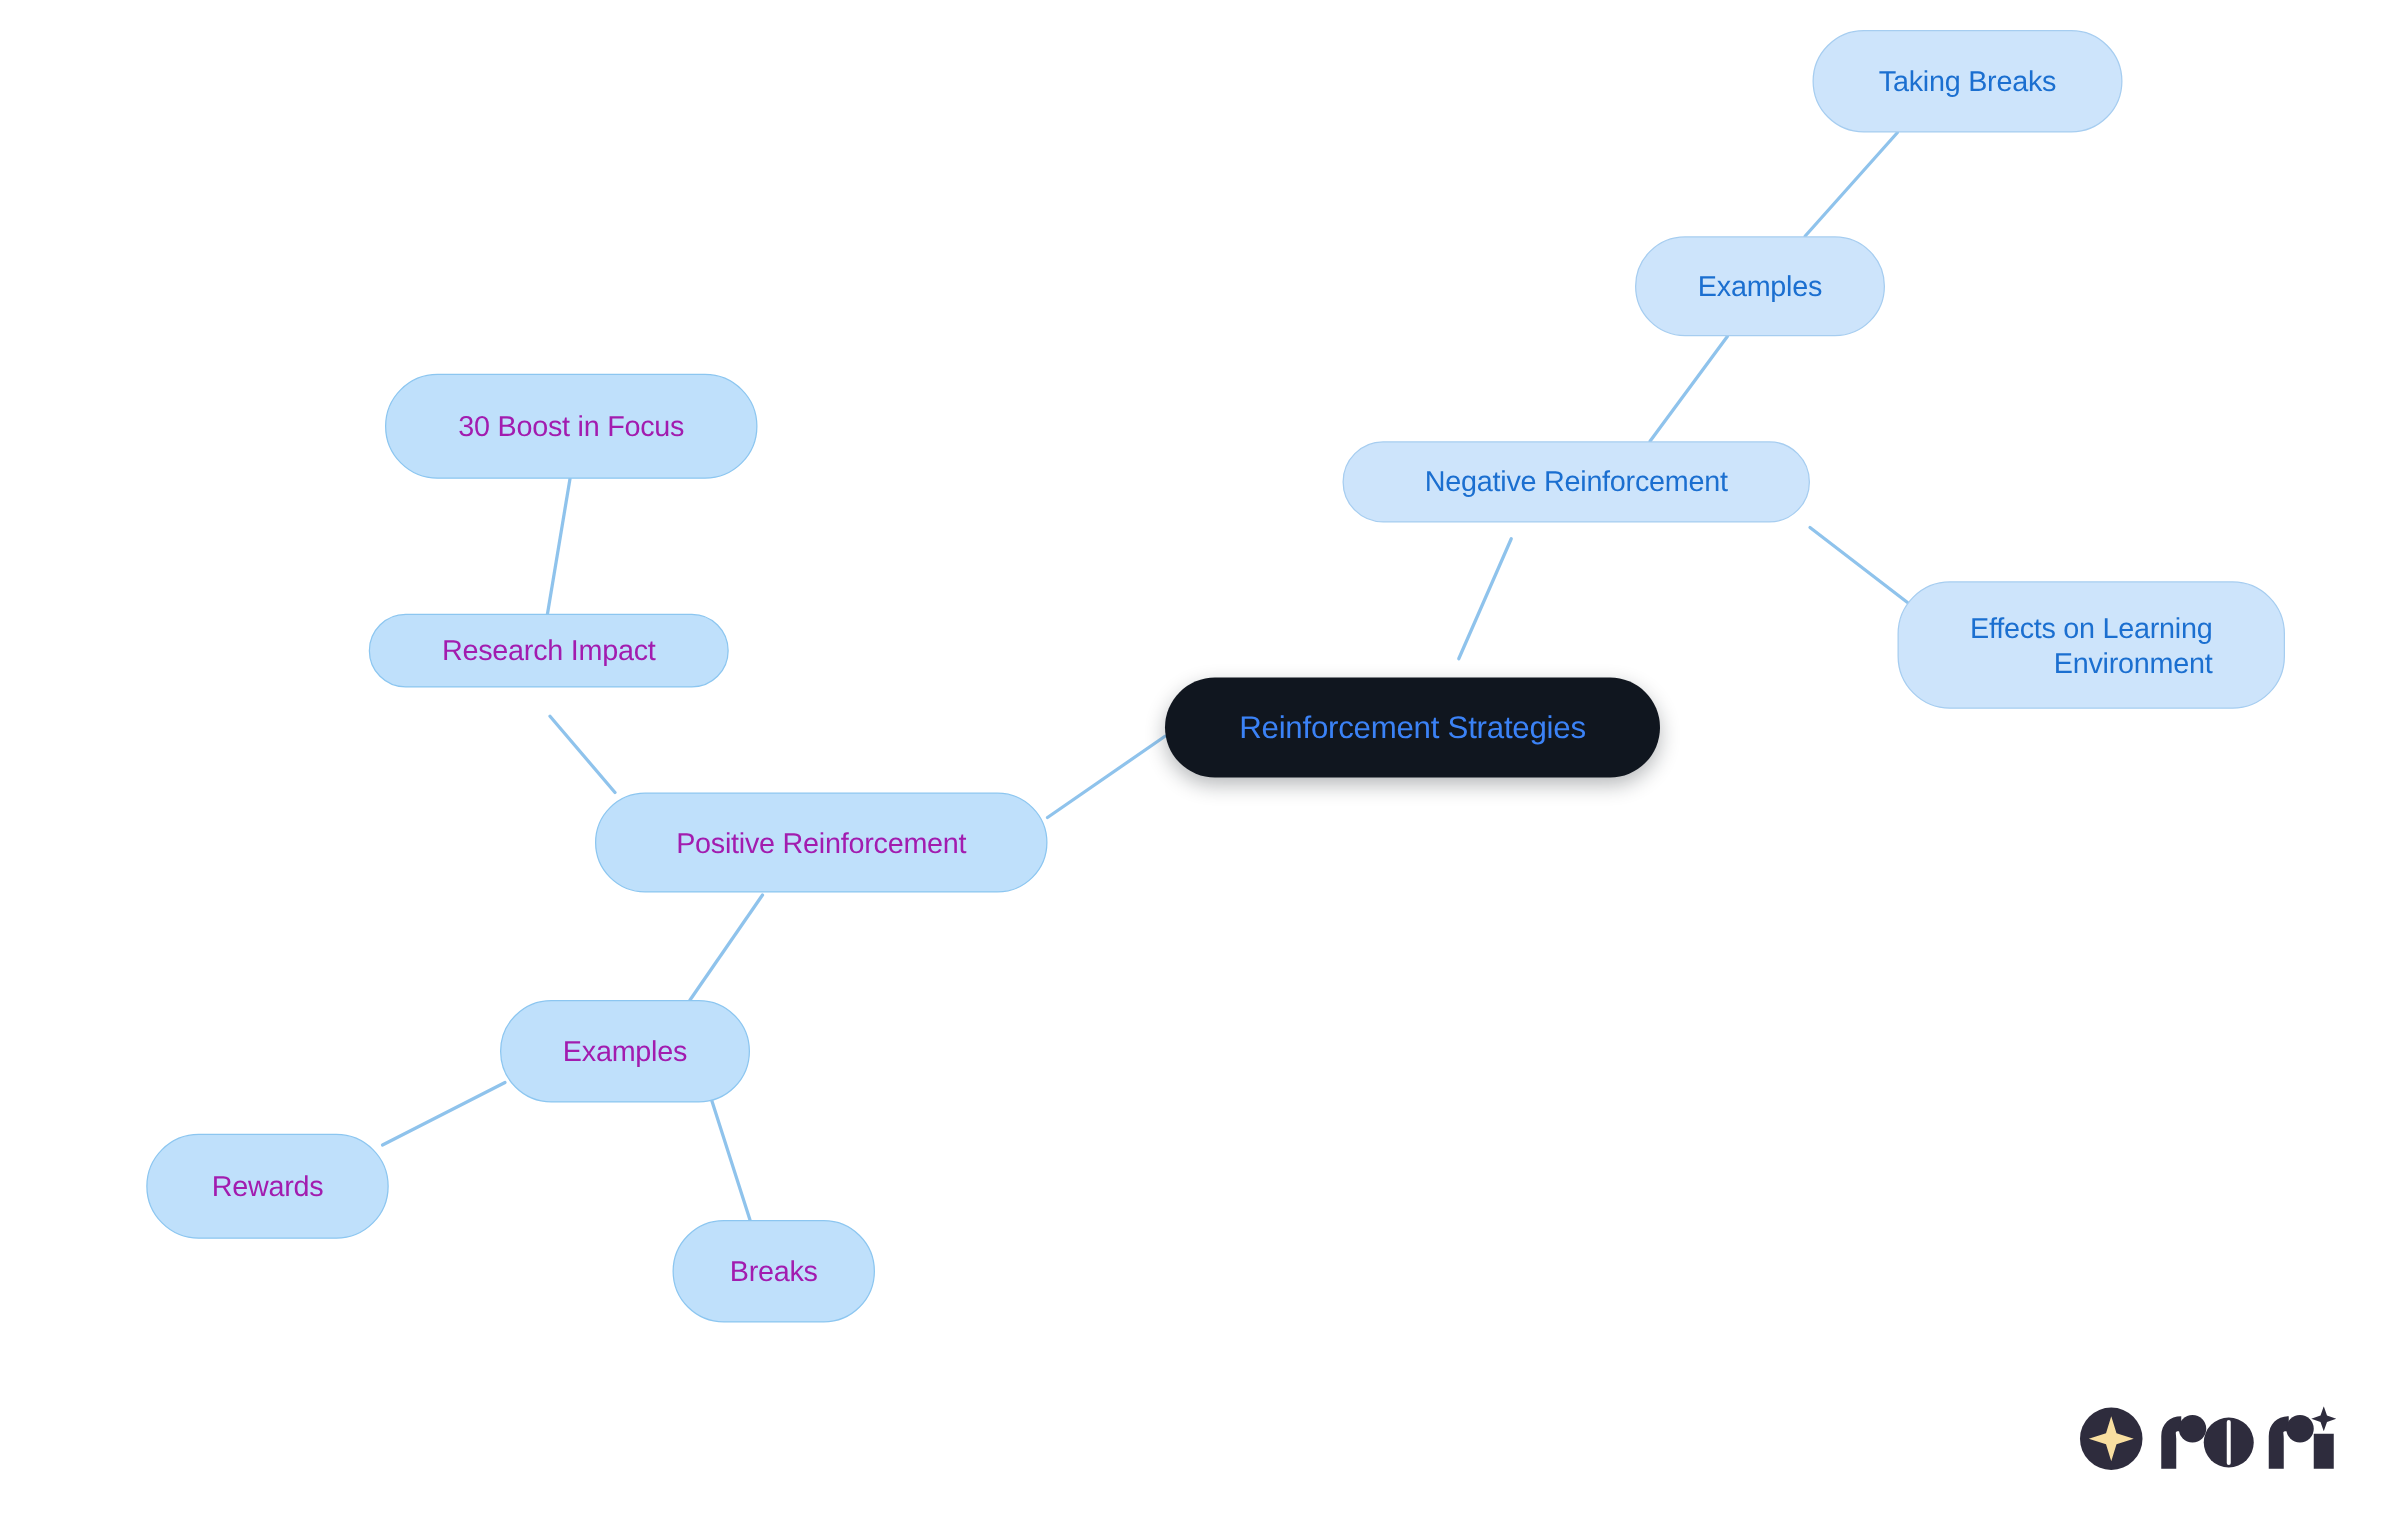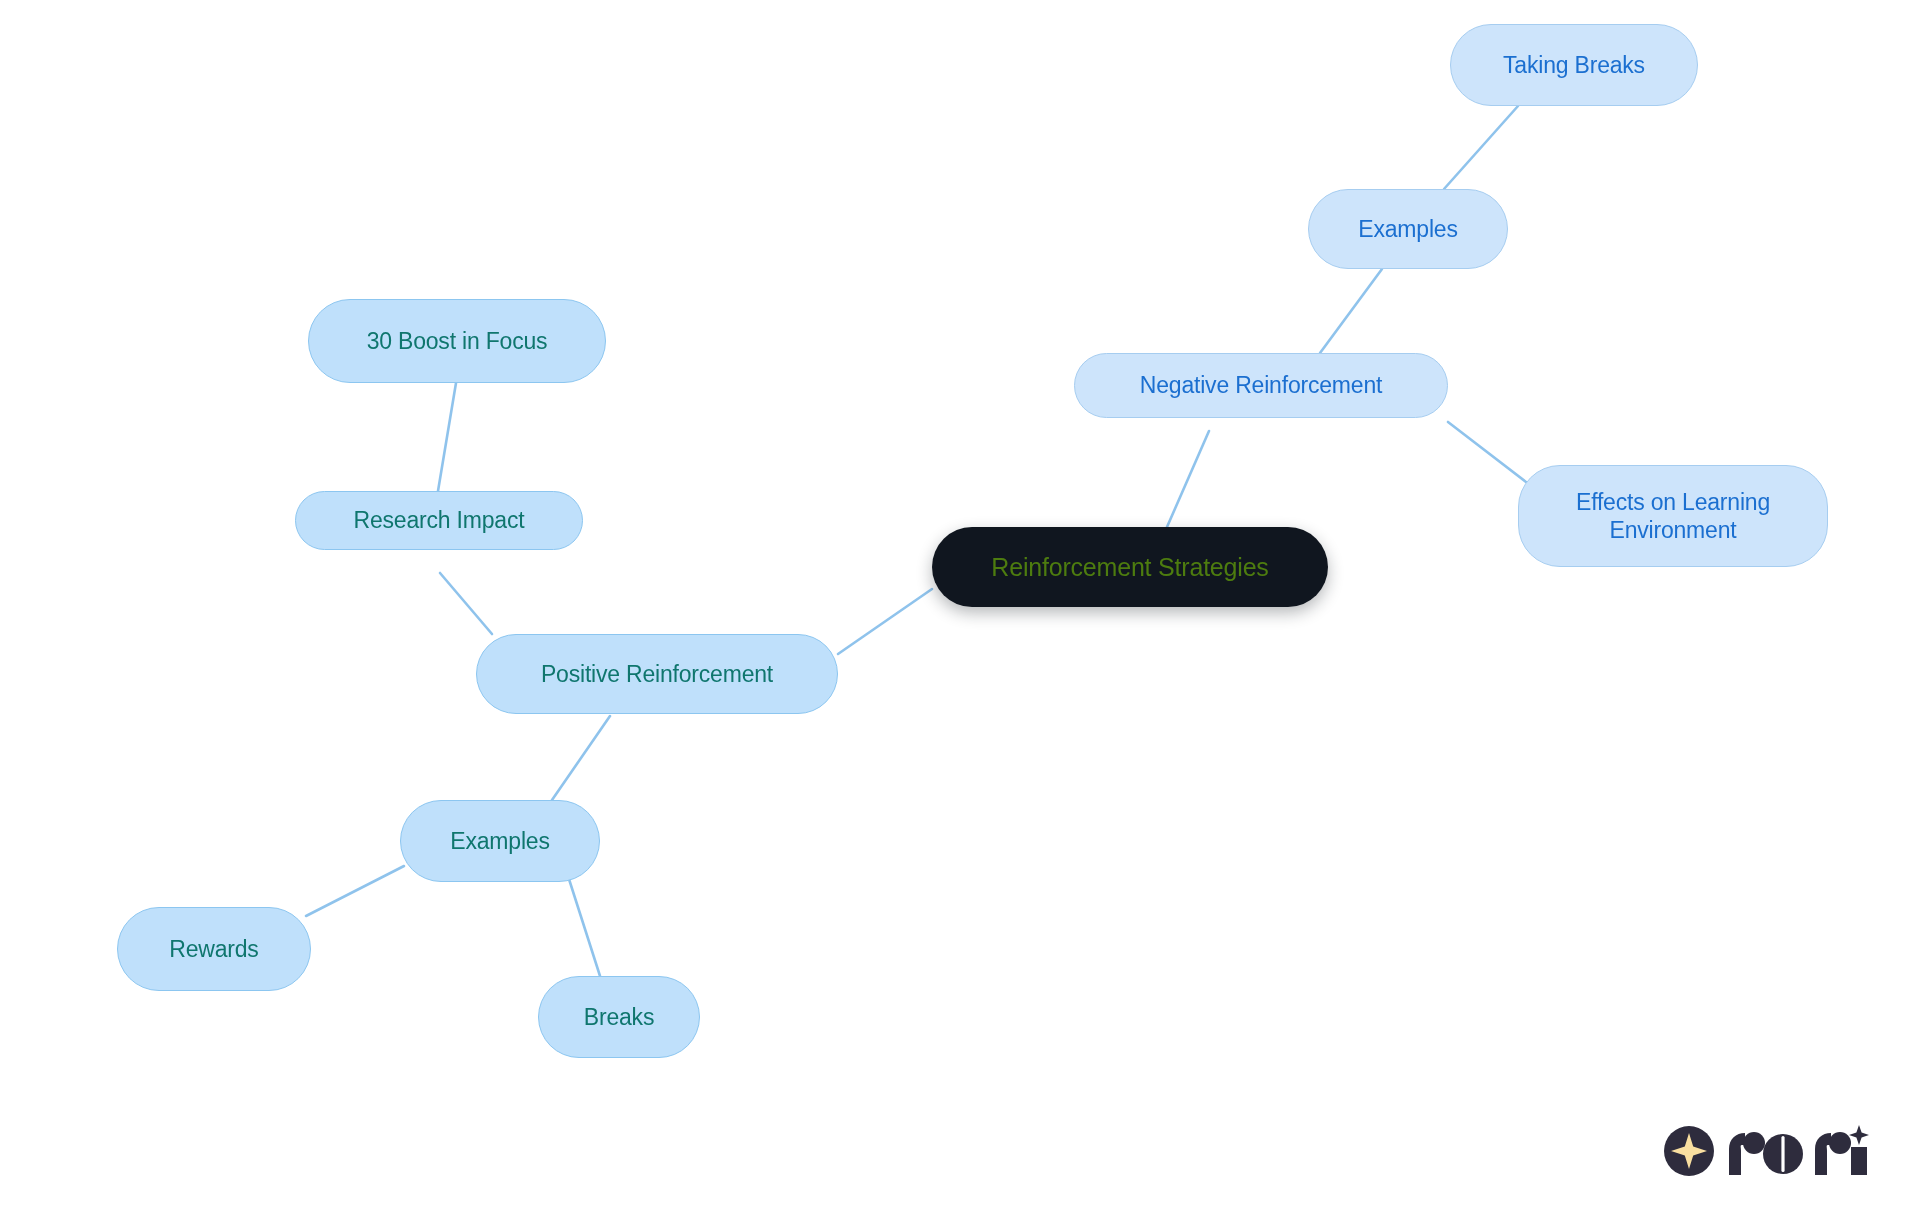--- a/index.html
+++ b/index.html
@@ -31,46 +31,47 @@
     height: 1215px;
     pointer-events: none;
   }
 
   .node {
     position: absolute;
     box-sizing: border-box;
     display: flex;
     align-items: center;
     justify-content: center;
-    text-align: center;
+    text-align: right;
     line-height: 1.22;
     white-space: pre-line;
     letter-spacing: -0.2px;
   }
 
   .node.branch {
     background: #bfe0fb;
     border: 1.6px solid #8cc6f0;
-    color: #0f766e;
+    color: #a21caf;
     border-radius: 42px;
   }
 
   .node.leaf-light {
     background: #cde4fb;
     border: 1.6px solid #a6cdf0;
     color: #1b6fd0;
     border-radius: 42px;
   }
 
   .node.root {
     background: #10161f;
     border: none;
-    color: #4d7c0f;
+    color: #3b82f6;
     border-radius: 44px;
     box-shadow: 0 6px 16px rgba(16, 22, 31, 0.30);
+    margin-top: 15px;
   }
 
   .logo {
     position: absolute;
     display: flex;
     align-items: center;
     gap: 12px;
   }
   .logo svg { display: block; }
 </style>

